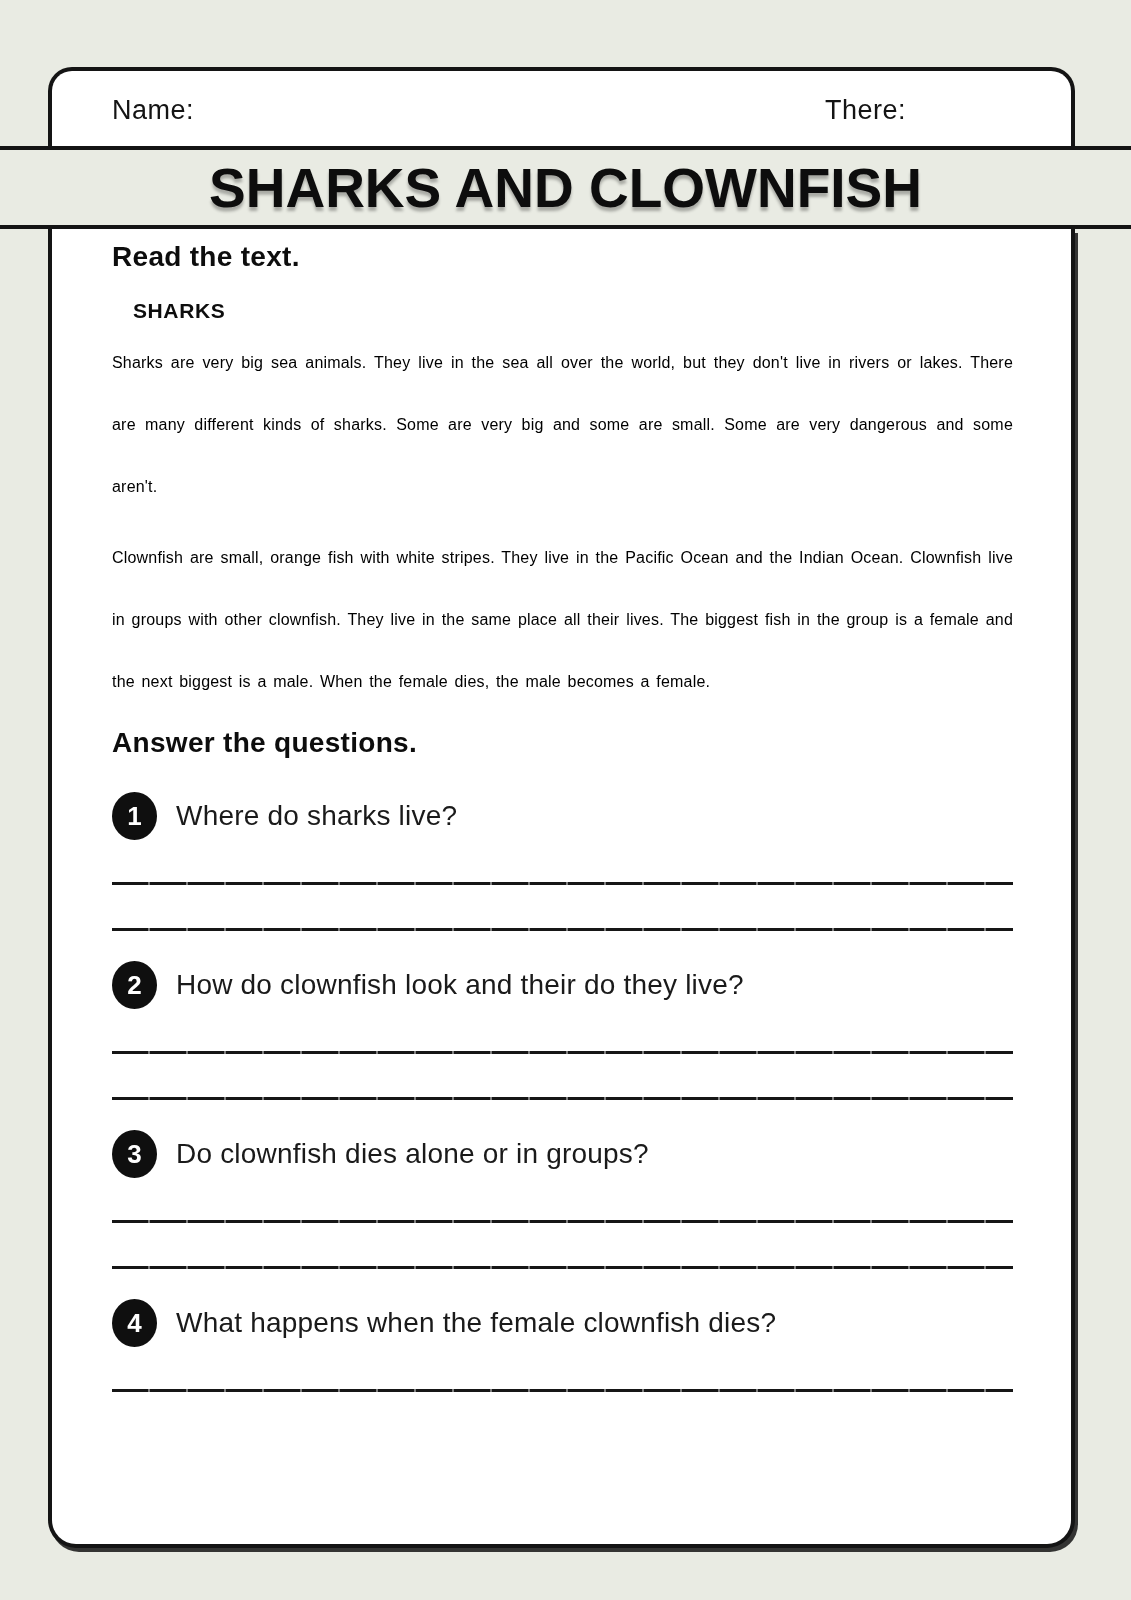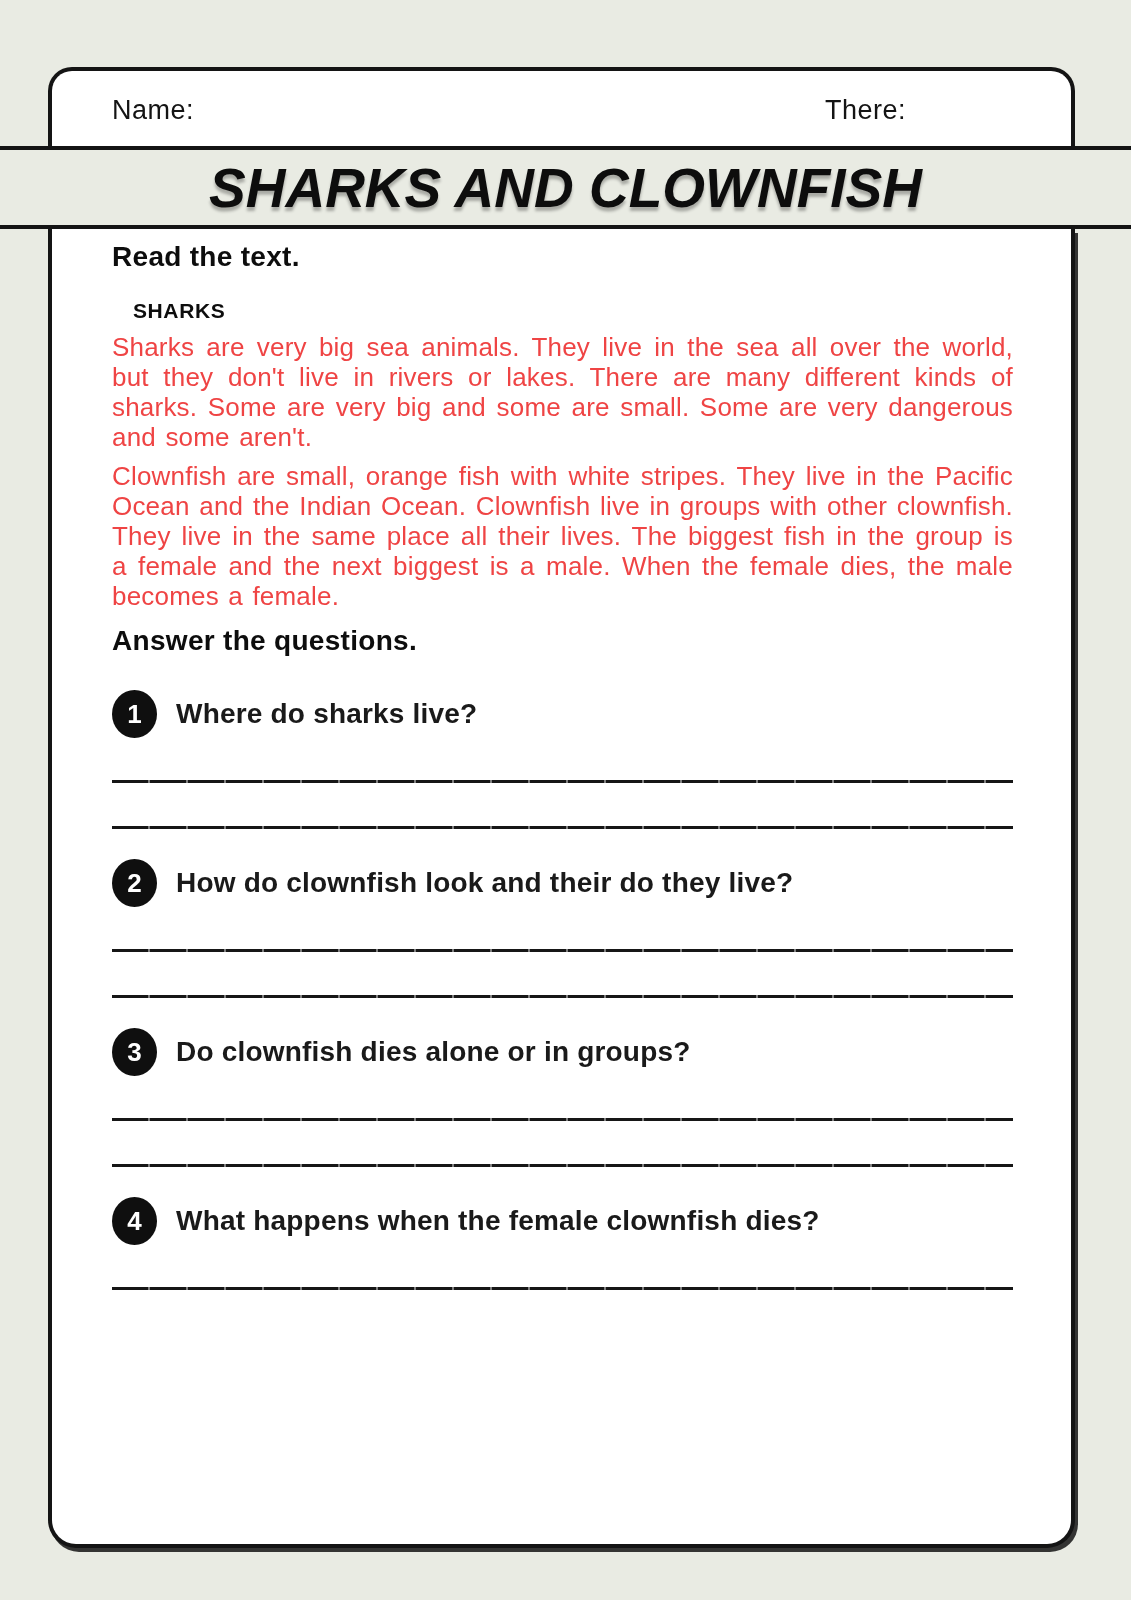--- a/index.html
+++ b/index.html
@@ -40,21 +40,20 @@
   
   .title-band {
     width: 1131px;
     height: 83px;
     background: var(--background);
     border-top: 4px solid var(--ink);
     border-bottom: 4px solid var(--ink);
     display: flex;
     align-items: center;
     justify-content: center;
-    font-style: italic;
   }
   .worksheet-title {
     font-size: 55px;
     font-weight: bold;
     letter-spacing: 0px;
     color: #0d0d0d;
     text-shadow: 0 4px 3px rgba(0,0,0,0.28);
     white-space: nowrap;
   }
 
@@ -80,27 +79,27 @@
   .instr.answer { margin-top: 14px; }
   .passage-heading {
     font-size: 21px;
     font-weight: bold;
     letter-spacing: 0.6px;
     margin-top: 26px;
     color: #0d0d0d;
     margin-left: 21px;
   }
   .passage {
-    font-size: 26px;
-    line-height: 30px;
+    font-size: 16px;
+    line-height: 62px;
     text-align: justify;
     word-spacing: 2px;
     letter-spacing: 0.2px;
     margin-top: 9px;
-    color: #ef4444;
+    color: #000000;
   }
 
   
   .question {
     display: flex;
     align-items: center;
     gap: 19px;
     margin-top: 30px;
   }
   .question.first { margin-top: 33px; }
@@ -114,21 +113,20 @@
     font-size: 26px;
     font-weight: bold;
     display: flex;
     align-items: center;
     justify-content: center;
   }
   .qtext {
     font-size: 28px;
     letter-spacing: 0.2px;
     color: #1a1a1a;
-    font-weight: bold;
   }
   .answer-line {
     height: 3px;
     width: 100%;
     background: repeating-linear-gradient(90deg,
       #161616 0px, #161616 36px,
       rgba(22,22,22,0.55) 36px, rgba(22,22,22,0.55) 38px);
   }
   .question + .answer-line { margin-top: 42px; }
   .answer-line + .answer-line { margin-top: 43px; }

